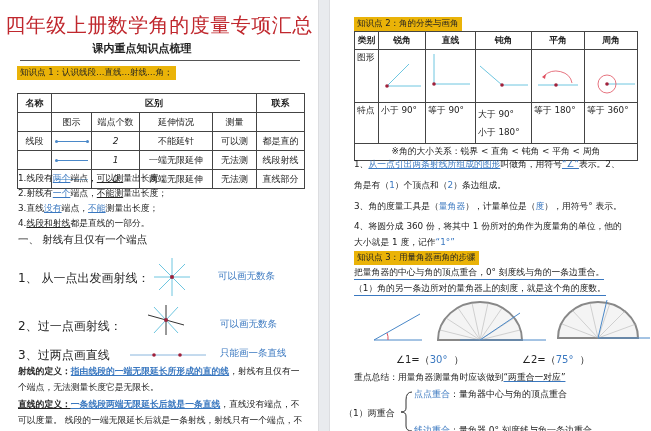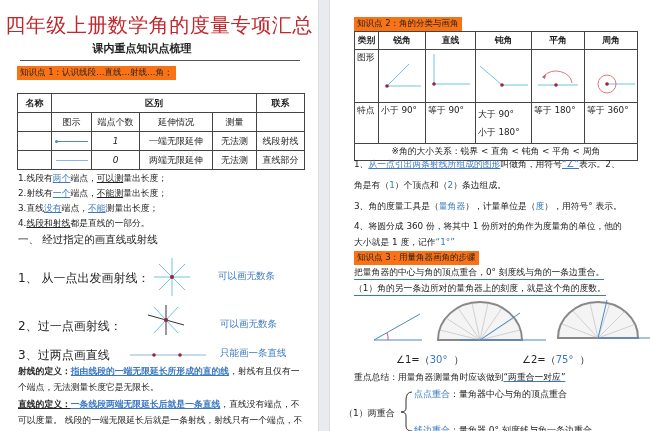--- a/index.html
+++ b/index.html
@@ -10,21 +10,21 @@
   .page-left { left: 0; width: 318px; }
   .page-right { left: 330px; width: 321px; }
   .gutter { position: absolute; left: 318px; top: 0; width: 12px; height: 431px; background: #e9ebee; border-left: 1px solid #dcdde0; border-right: 1px solid #dcdde0; }
 
   .abs { position: absolute; white-space: nowrap; }
 
   
   .title { left: 0; width: 318px; top: 12px; text-align: center; font-size: 20px; color: #c0282e; font-family: "DejaVu Sans", sans-serif; letter-spacing: 0.5px; }
   .subtitle { left: 0; width: 284px; top: 41px; text-align: center; font-size: 11px; font-weight: bold; color: #222; font-family: "DejaVu Serif", serif; }
   .hr { position: absolute; left: 20px; width: 280px; top: 60px; height: 1px; background: #555; }
-  .kp { background: #f97316; font-size: 8.5px; padding: 1px 3px; color: #222; }
+  .kp { background: #eab308; font-size: 8.5px; padding: 1px 3px; color: #222; }
 
   table.t1 { position: absolute; left: 17px; top: 81px; width: 288px; border-collapse: collapse; font-size: 9px; margin-top: 12px; }
   table.t1 td { border: 1px solid #444; height: 19px; text-align: center; padding: 0 2px; }
   table.t1 .hd { font-weight: bold; font-family: "DejaVu Serif", serif; }
 
   .seg { display: inline-block; width: 32px; height: 1px; background: #4a88c8; vertical-align: middle; position: relative; }
   .seg.dots::before, .seg.dots::after { content: ""; position: absolute; top: -1px; width: 3px; height: 3px; background: #4a88c8; border-radius: 50%; }
   .seg.dots::before { left: -1px; } .seg.dots::after { right: -1px; }
   .seg.one::before { content: ""; position: absolute; top: -1px; left: -1px; width: 3px; height: 3px; background: #4a88c8; border-radius: 50%; }
   .seg.none { background: #8ab6dd; }
@@ -62,20 +62,28 @@
     </tr>
     <tr>
       <td></td>
       <td style="width:40px">图示</td>
       <td style="width:48px">端点个数</td>
       <td>延伸情况</td>
       <td style="width:44px">测量</td>
       <td></td>
     </tr>
     <tr>
+      <td>线段</td>
+      <td><span class="seg dots"></span></td>
+      <td style="font-style:italic">2</td>
+      <td>不能延针</td>
+      <td>可以测</td>
+      <td>都是直的</td>
+    </tr>
+    <tr>
       <td></td>
       <td><span class="seg one"></span></td>
       <td style="font-style:italic">1</td>
       <td>一端无限延伸</td>
       <td>无法测</td>
       <td>线段射线</td>
     </tr>
     <tr>
       <td></td>
       <td><span class="seg none"></span></td>
@@ -92,21 +100,21 @@
   </div>
   <div class="abs line" style="top:188px">
     <span>2.射线有</span><span class="blue u">一个</span><span>端点，</span><span class="u">不能测</span><span>量出长度；</span>
   </div>
   <div class="abs line" style="top:203px">
     <span>3.直线</span><span class="blue u">没有</span><span>端点，</span><span class="blue u">不能</span><span>测量出长度；</span>
   </div>
   <div class="abs line" style="top:218px">
     <span>4.</span><span class="u">线段和射线</span><span>都是直线的一部分。</span>
   </div>
-  <div class="abs sec" style="top:233px">一、 经过指定的画直线或射线</div>
+  <div class="abs sec" style="top:233px">一、 射线有且仅有一个端点</div>
 
   <div class="abs lbl" style="left:18px;top:270px">1、 从一点出发画射线：</div>
   <svg class="abs" style="left:150px;top:255px" width="44" height="44">
     <g stroke="#6ec6e0" stroke-width="1">
       <line x1="4" y1="22" x2="40" y2="22"></line>
         <line x1="22" y1="3" x2="22" y2="41"></line>
       <line x1="9" y1="9" x2="35" y2="35"></line>
         <line x1="35" y1="9" x2="9" y2="35"></line>
     </g>
     <circle cx="22" cy="22" r="2" fill="#a0203a"></circle>

